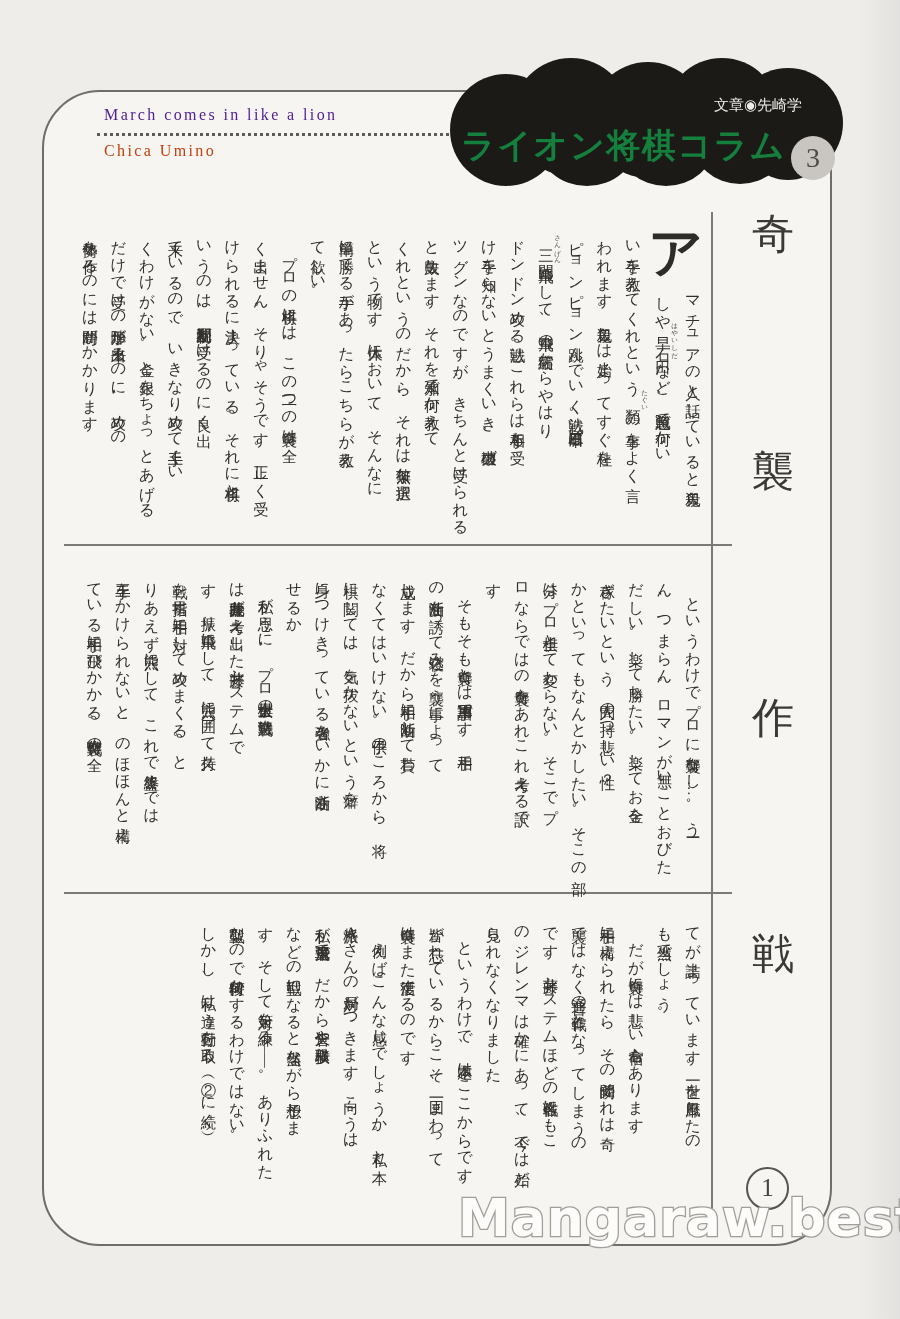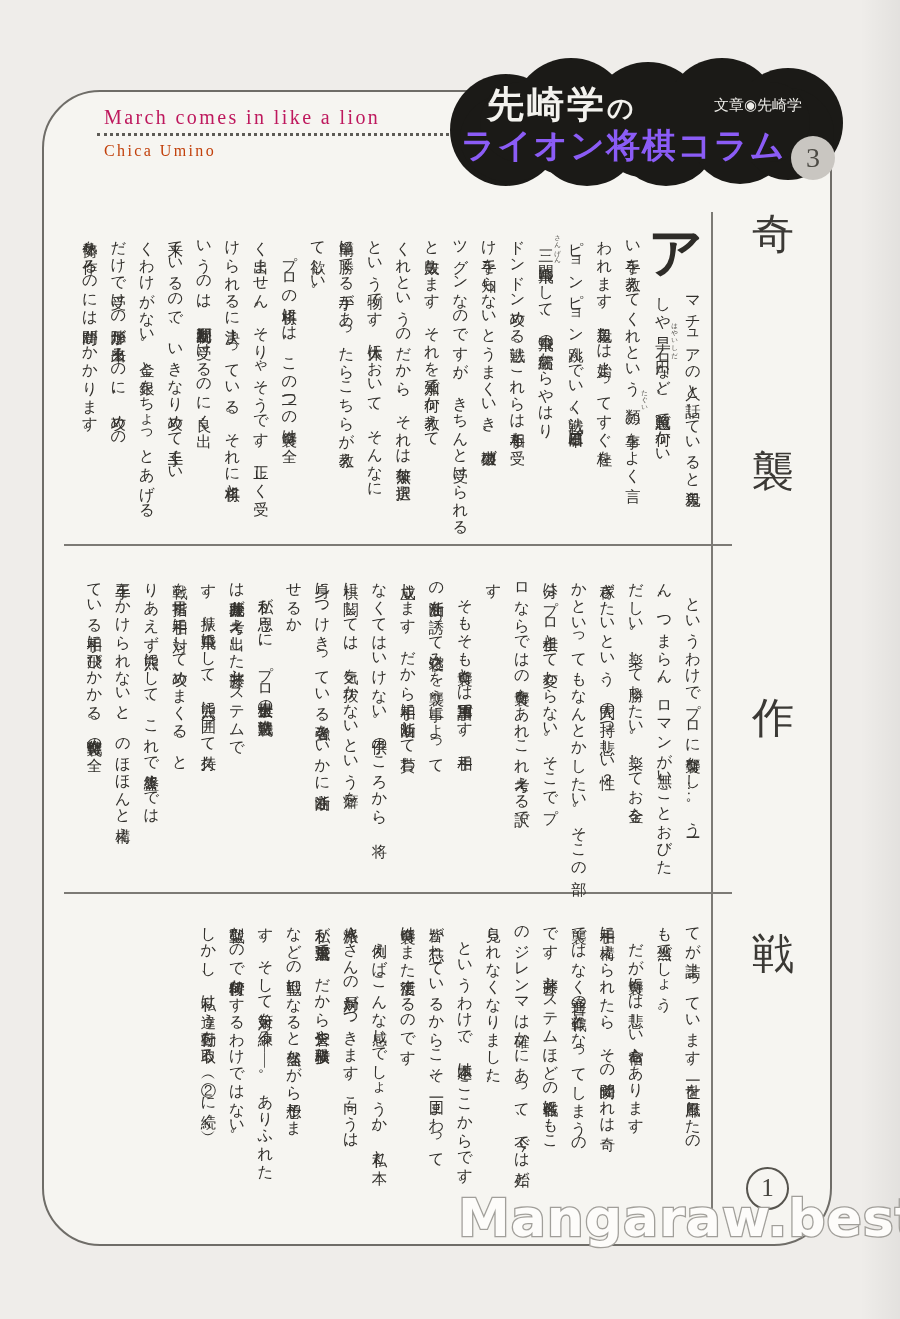--- a/index.html
+++ b/index.html
@@ -42,32 +42,32 @@
     position:absolute;left:749px;width:48px;height:48px;
     font-size:42px;line-height:48px;text-align:center;color:#3b3935;
   }
   .t0{top:210px;} .t1{top:448px;} .t2{top:694px;} .t3{top:930px;}
   .part-badge{
     position:absolute;left:746px;top:1167px;width:39px;height:39px;
     border:2.5px solid #56544e;border-radius:50%;
     font-size:25px;line-height:38px;text-align:center;color:#45433e;
   }
   
-  .title-en{position:absolute;left:104px;top:106px;font-size:20px;letter-spacing:2.4px;color:#be185d;white-space:nowrap;}
+  .title-en{position:absolute;left:104px;top:106px;font-size:16px;letter-spacing:2.4px;color:#4c1d95;white-space:nowrap;}
   .dotline{position:absolute;left:97px;top:133px;width:359px;height:0;border-top:3px dotted #5d5b56;}
   .author-en{position:absolute;left:104px;top:142px;font-size:16px;letter-spacing:2.4px;color:#c2410c;white-space:nowrap;}
   
   .cloud{position:absolute;left:450px;top:56px;width:390px;height:130px;}
   .lobe{position:absolute;background:#1b1a17;border-radius:50%;}
   .cloud-fill{position:absolute;left:30px;top:26px;width:330px;height:80px;background:#1b1a17;border-radius:40px;}
   .jt1{position:absolute;left:487px;top:80px;color:#f3f2ee;letter-spacing:3px;font-weight:700;white-space:nowrap;}
   .jt1 .main{font-size:37px;}
   .jt1 .no{font-size:26px;}
   .credit{position:absolute;left:714px;top:96px;font-size:15px;color:#eeede9;font-weight:400;white-space:nowrap;}
-  .jt2{position:absolute;left:461px;top:123px;font-size:34px;color:#8b5cf6;letter-spacing:1.5px;font-weight:700;white-space:nowrap;}
+  .jt2{position:absolute;left:461px;top:123px;font-size:34px;color:#15803d;letter-spacing:1.5px;font-weight:700;white-space:nowrap;}
   .badge3{
     position:absolute;left:791px;top:136px;width:44px;height:44px;border-radius:50%;
     background:#c9c6c1;color:#4c4a44;font-size:28px;line-height:44px;text-align:center;
   }
   
   .watermark{
     position:absolute;left:458px;top:1188px;z-index:5;
     font-family:"DejaVu Sans","Liberation Sans",sans-serif;
     font-size:52px;font-weight:800;letter-spacing:1px;color:#fdfcfa;
     -webkit-text-stroke:2.6px #a19f9a;paint-order:stroke fill;white-space:nowrap;
@@ -93,21 +93,20 @@
     <div class="lobe" style="left:140px;top:6px;width:116px;height:116px;"></div>
     <div class="lobe" style="left:215px;top:2px;width:114px;height:114px;"></div>
     <div class="lobe" style="left:283px;top:12px;width:110px;height:110px;"></div>
     <div class="lobe" style="left:10px;top:38px;width:100px;height:88px;"></div>
     <div class="lobe" style="left:88px;top:44px;width:98px;height:86px;"></div>
     <div class="lobe" style="left:168px;top:46px;width:96px;height:84px;"></div>
     <div class="lobe" style="left:243px;top:44px;width:94px;height:84px;"></div>
     <div class="lobe" style="left:292px;top:32px;width:92px;height:92px;"></div>
     <div class="cloud-fill"></div>
   </div>
-  <div class="jt1"><span class="main">先崎学</span><span class="no">の</span></div>
   <div class="credit">文章◉先崎学</div>
   <div class="jt2">ライオン将棋コラム</div>
   <div class="badge3">3</div>
 
   <div class="tchar t0">奇</div>
   <div class="tchar t1">襲</div>
   <div class="tchar t2">作</div>
   <div class="tchar t3">戦</div>
   <div class="part-badge">1</div>
 

